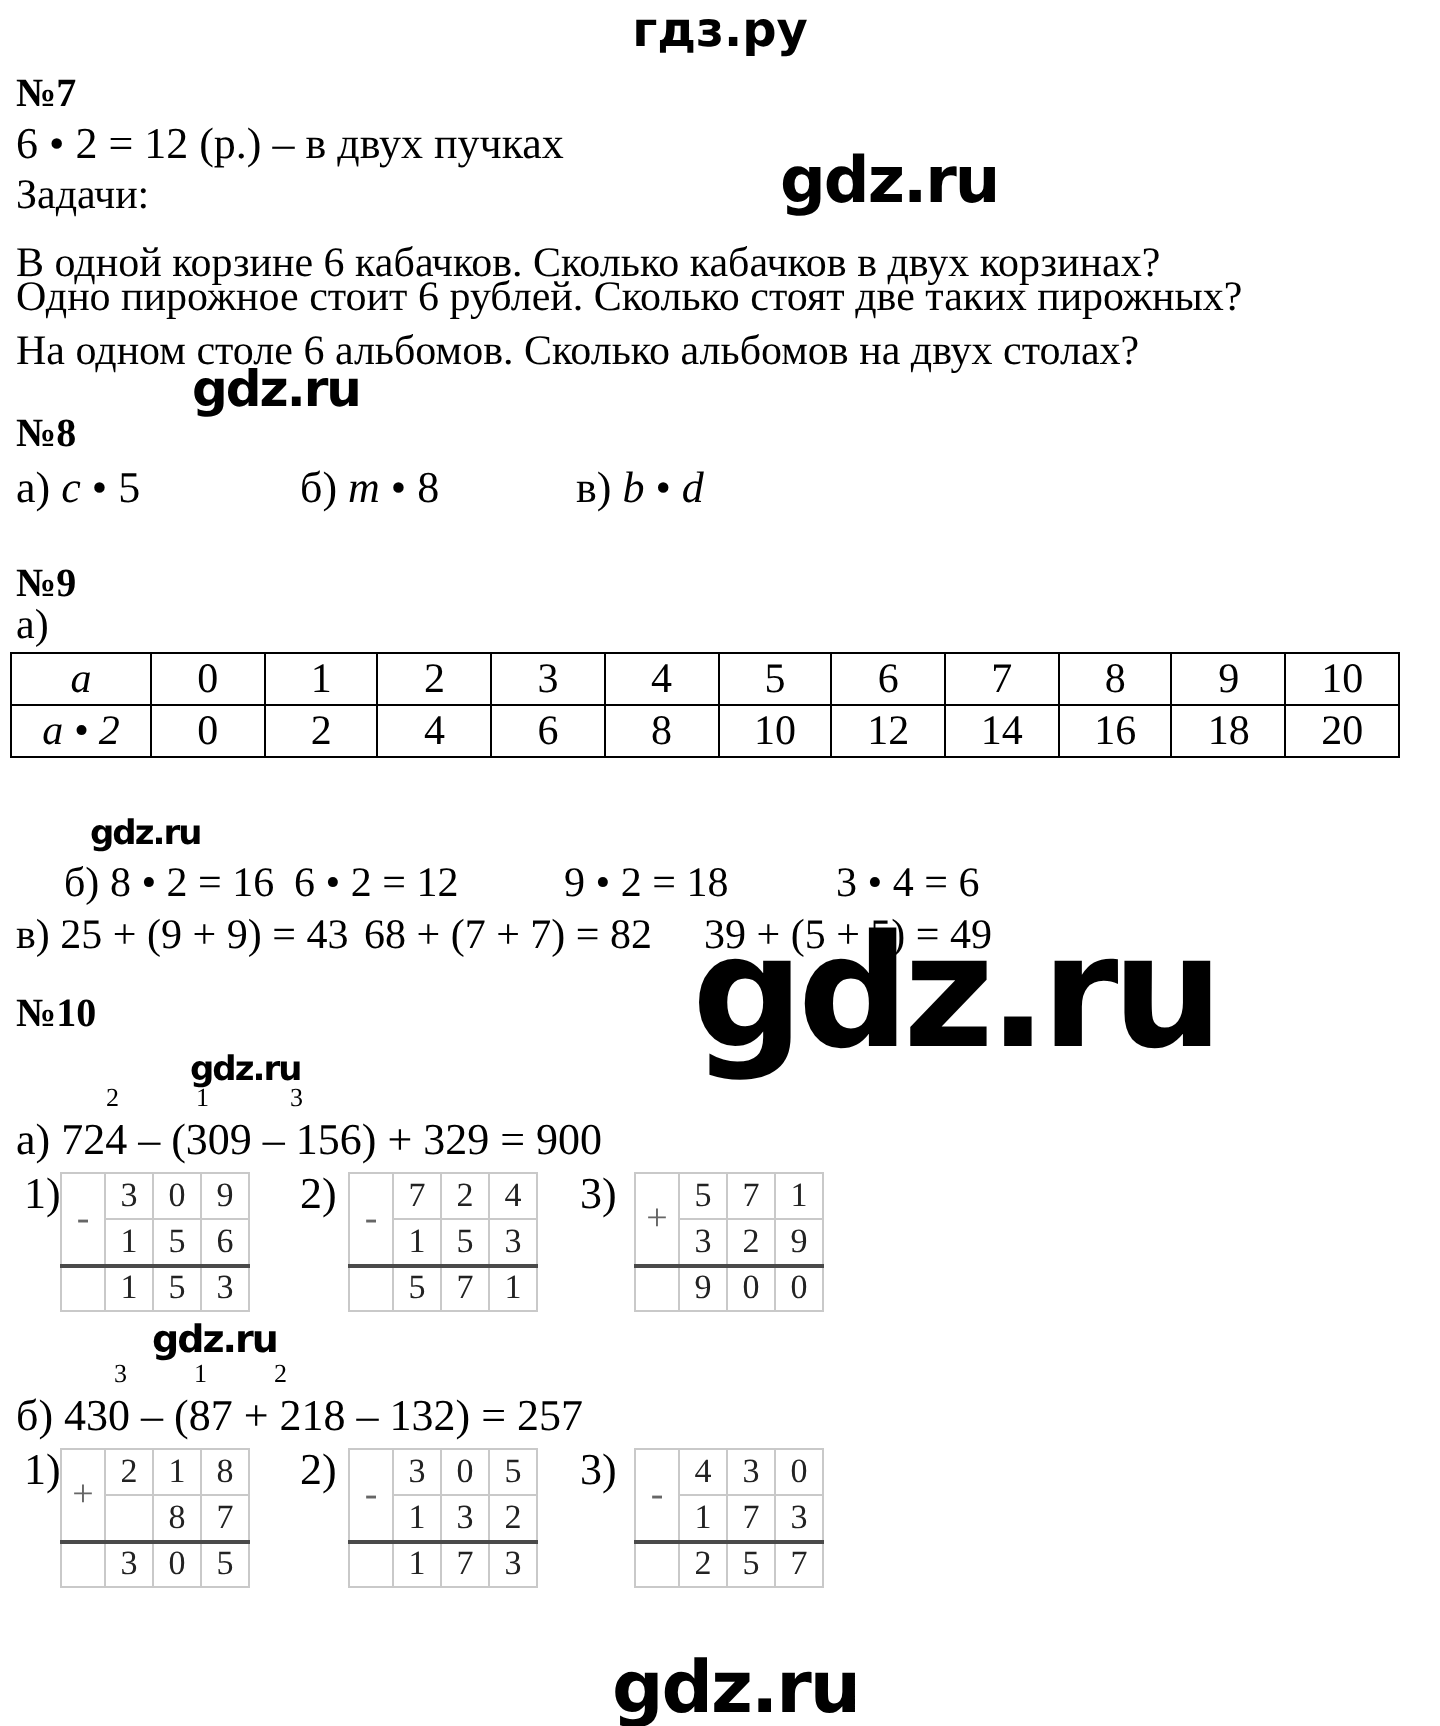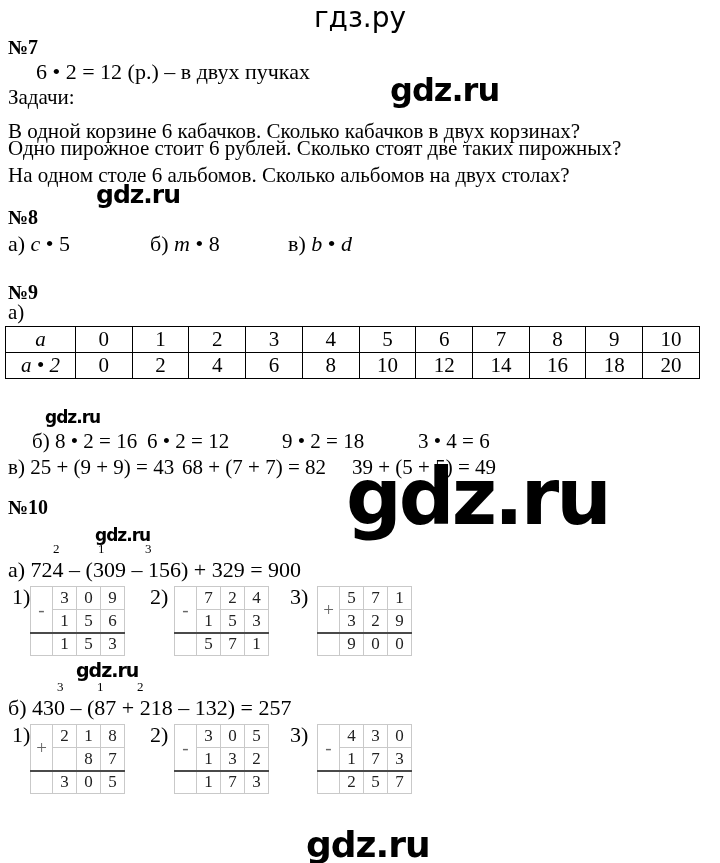--- a/index.html
+++ b/index.html
@@ -3,21 +3,21 @@
 <meta charset="utf-8">
 <style>
   html,body { margin:0; padding:0; background:#ffffff; }
   .page {
     position:relative; width:720px; height:863px; background:#fff;
     font-family:"Liberation Serif", serif; color:#000; overflow:hidden;
   }
   .abs { position:absolute; white-space:nowrap; }
   .hdr {
     position:absolute; top:1px; left:0; width:100%; text-align:center;
-    font-family:"DejaVu Sans", sans-serif; font-weight:normal; font-size:28px;
+    font-family:"DejaVu Sans", sans-serif; font-weight:bold; font-size:24px;
   }
   .wm {
     position:absolute; font-family:"DejaVu Sans", sans-serif; font-weight:bold;
     color:#000; line-height:1; letter-spacing:-1px; z-index:0;
   }
   .heading { font-weight:bold; font-size:20px; }
   .txt  { font-size:21px; }
   .expr { font-size:22px; }
   .it   { font-style:italic; }
   .sup  { position:absolute; top:0; font-size:13px; }
@@ -50,21 +50,21 @@
 
   <div class="wm" style="left:390px; top:74px; font-size:32px;">gdz.ru</div>
   <div class="wm" style="left:96px; top:182px; font-size:25px;">gdz.ru</div>
   <div class="wm" style="left:45px; top:409px; font-size:17px;">gdz.ru</div>
   <div class="wm" style="left:346px; top:458px; font-size:78px; letter-spacing:-3px;">gdz.ru</div>
   <div class="wm" style="left:95px; top:527px; font-size:17px;">gdz.ru</div>
   <div class="wm" style="left:76px; top:661px; font-size:19px;">gdz.ru</div>
   <div class="wm" style="left:306px; top:827px; font-size:36px;">gdz.ru</div>
 
   <div class="abs heading" style="left:8px; top:36px;">№7</div>
-  <div class="abs expr" style="left:8px; top:59px;margin-left:28px;">6 • 2 = 12 (р.) – в двух пучках</div>
+  <div class="abs expr" style="left:8px; top:59px;">6 • 2 = 12 (р.) – в двух пучках</div>
   <div class="abs txt" style="left:8px; top:85px;">Задачи:</div>
   <div class="abs txt" style="left:8px; top:119px; z-index:1;">В одной корзине 6 кабачков. Сколько кабачков в двух корзинах?</div>
   <div class="abs txt" style="left:8px; top:136px; z-index:1;">Одно пирожное стоит 6 рублей. Сколько стоят две таких пирожных?</div>
   <div class="abs txt" style="left:8px; top:163px; z-index:1;">На одном столе 6 альбомов. Сколько альбомов на двух столах?</div>
 
   <div class="abs heading" style="left:8px; top:206px; z-index:1;">№8</div>
   <div class="abs expr" style="left:8px; top:231px;"><span>а)</span> <span class="it">c</span> <span>•</span> <span>5</span><span class="it"></span></div>
   <div class="abs expr" style="left:150px; top:231px;"><span>б)</span> <span class="it">m</span> <span>•</span> <span>8</span><span class="it"></span></div>
   <div class="abs expr" style="left:288px; top:231px;"><span>в)</span> <span class="it">b</span> <span>•</span> <span></span><span class="it">d</span></div>
 

